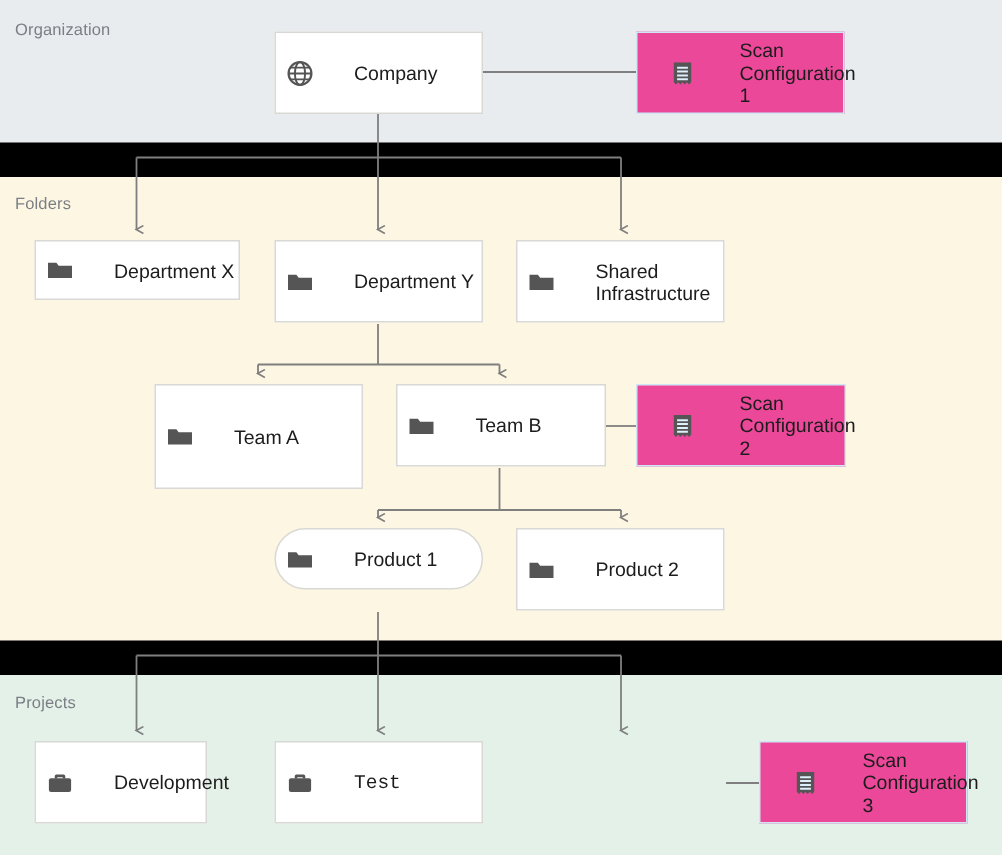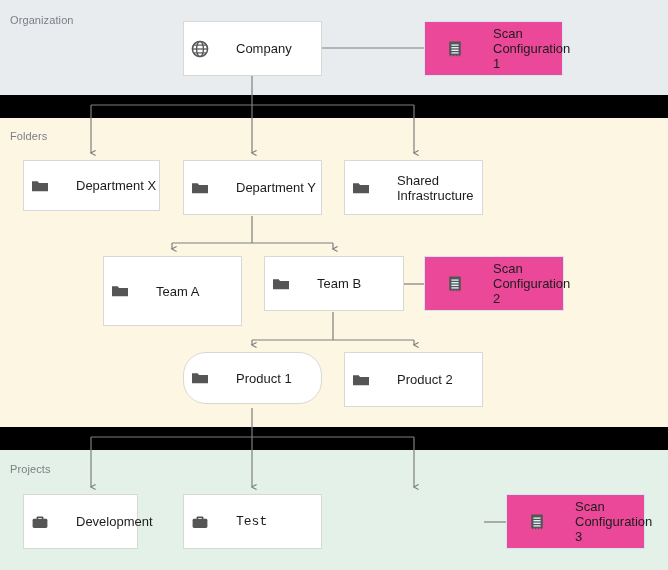--- a/index.html
+++ b/index.html
@@ -145,21 +145,21 @@
           <line x1="6.4" y1="8.7" x2="13.6" y2="8.7"></line>
           <line x1="6.4" y1="11.3" x2="13.6" y2="11.3"></line>
           <line x1="6.4" y1="13.9" x2="13.6" y2="13.9"></line>
         </g>
       </svg>
     </span>
     <span class="node-label">Scan
 Configuration 1</span>
   </div>
 
-  <div class="node" style="left:23px; top:160px; width:137px; height:51px;">
+  <div class="node" style="left:23px; top:160px; width:137px; height:40px;">
     <span class="icon">
       <svg width="20" height="20" viewBox="0 0 20 20">
         <path d="M2,5.2 h5.6 l1.5,1.9 h8.9 v8.2 h-16 z" fill="#555555"></path>
       </svg>
     </span>
     <span class="node-label">Department X</span>
   </div>
 
   <div class="node" style="left:183px; top:160px; width:139px; height:55px;">
     <span class="icon">
@@ -207,21 +207,21 @@
           <line x1="6.4" y1="8.7" x2="13.6" y2="8.7"></line>
           <line x1="6.4" y1="11.3" x2="13.6" y2="11.3"></line>
           <line x1="6.4" y1="13.9" x2="13.6" y2="13.9"></line>
         </g>
       </svg>
     </span>
     <span class="node-label">Scan
 Configuration 2</span>
   </div>
 
-  <div class="node" style="left:183px; top:352px; width:139px; height:52px;border-radius:23px;">
+  <div class="node" style="left:183px; top:352px; width:139px; height:41px;border-radius:23px;">
     <span class="icon">
       <svg width="20" height="20" viewBox="0 0 20 20">
         <path d="M2,5.2 h5.6 l1.5,1.9 h8.9 v8.2 h-16 z" fill="#555555"></path>
       </svg>
     </span>
     <span class="node-label">Product 1</span>
   </div>
 
   <div class="node" style="left:344px; top:352px; width:139px; height:55px;">
     <span class="icon">

